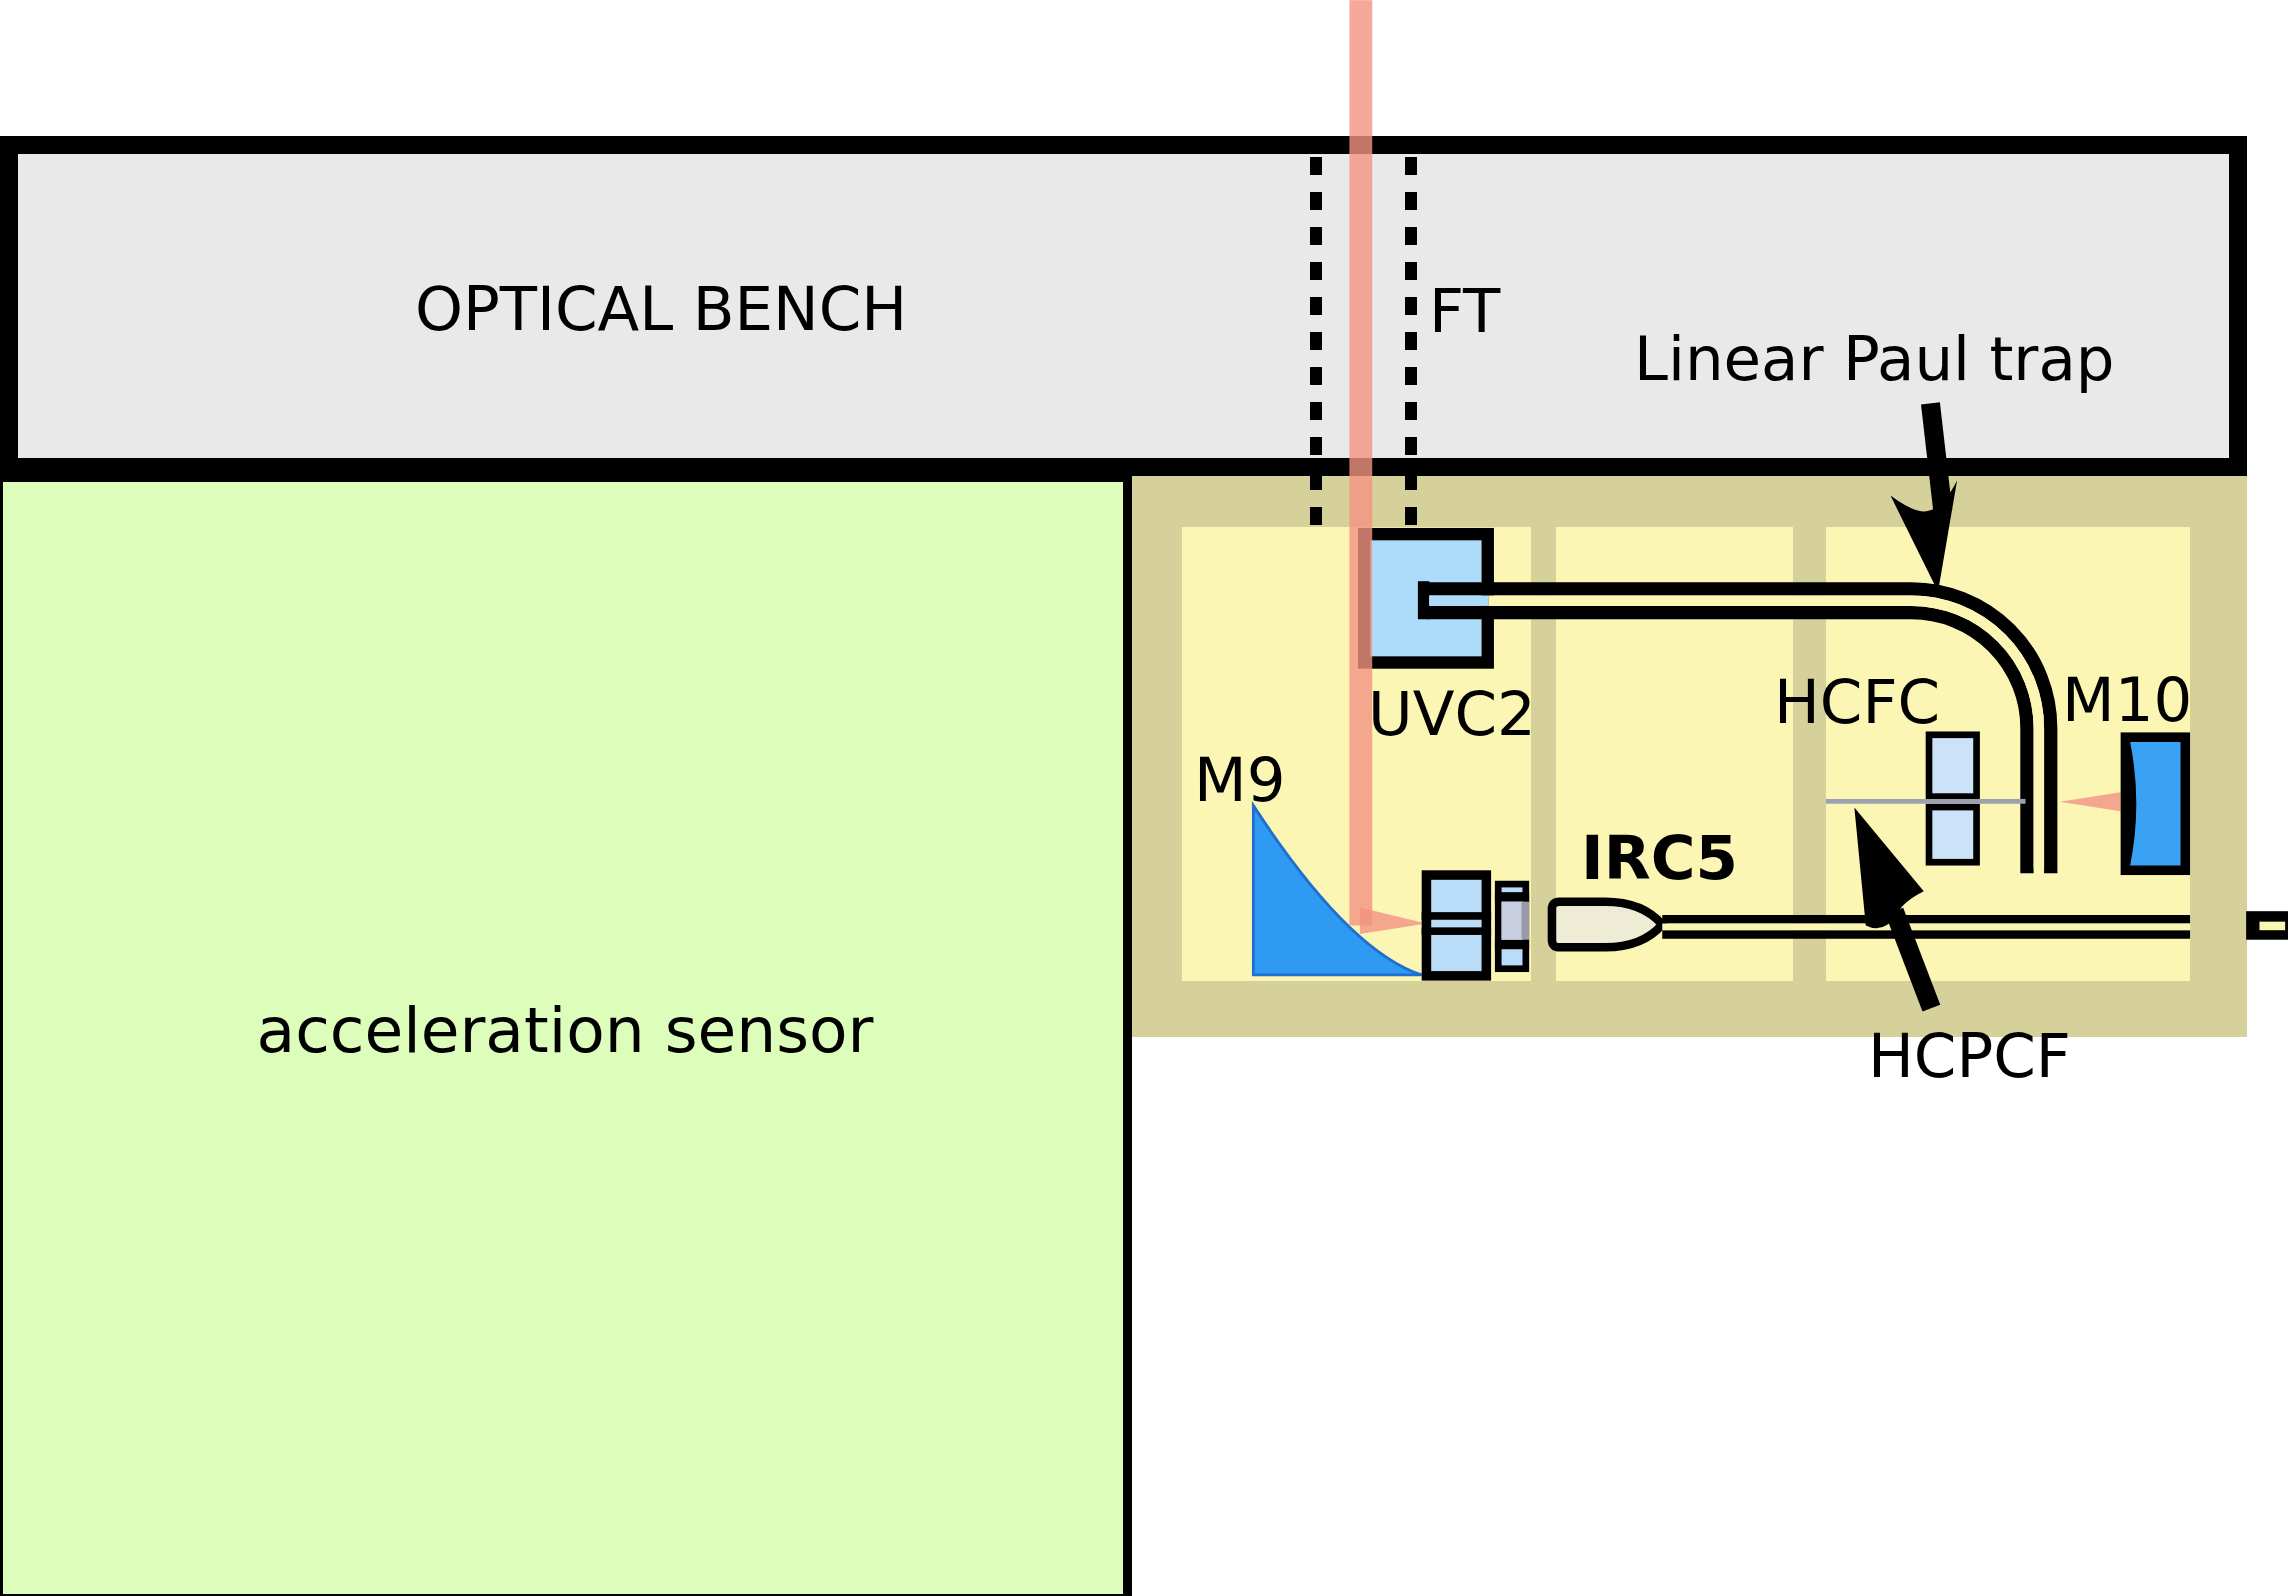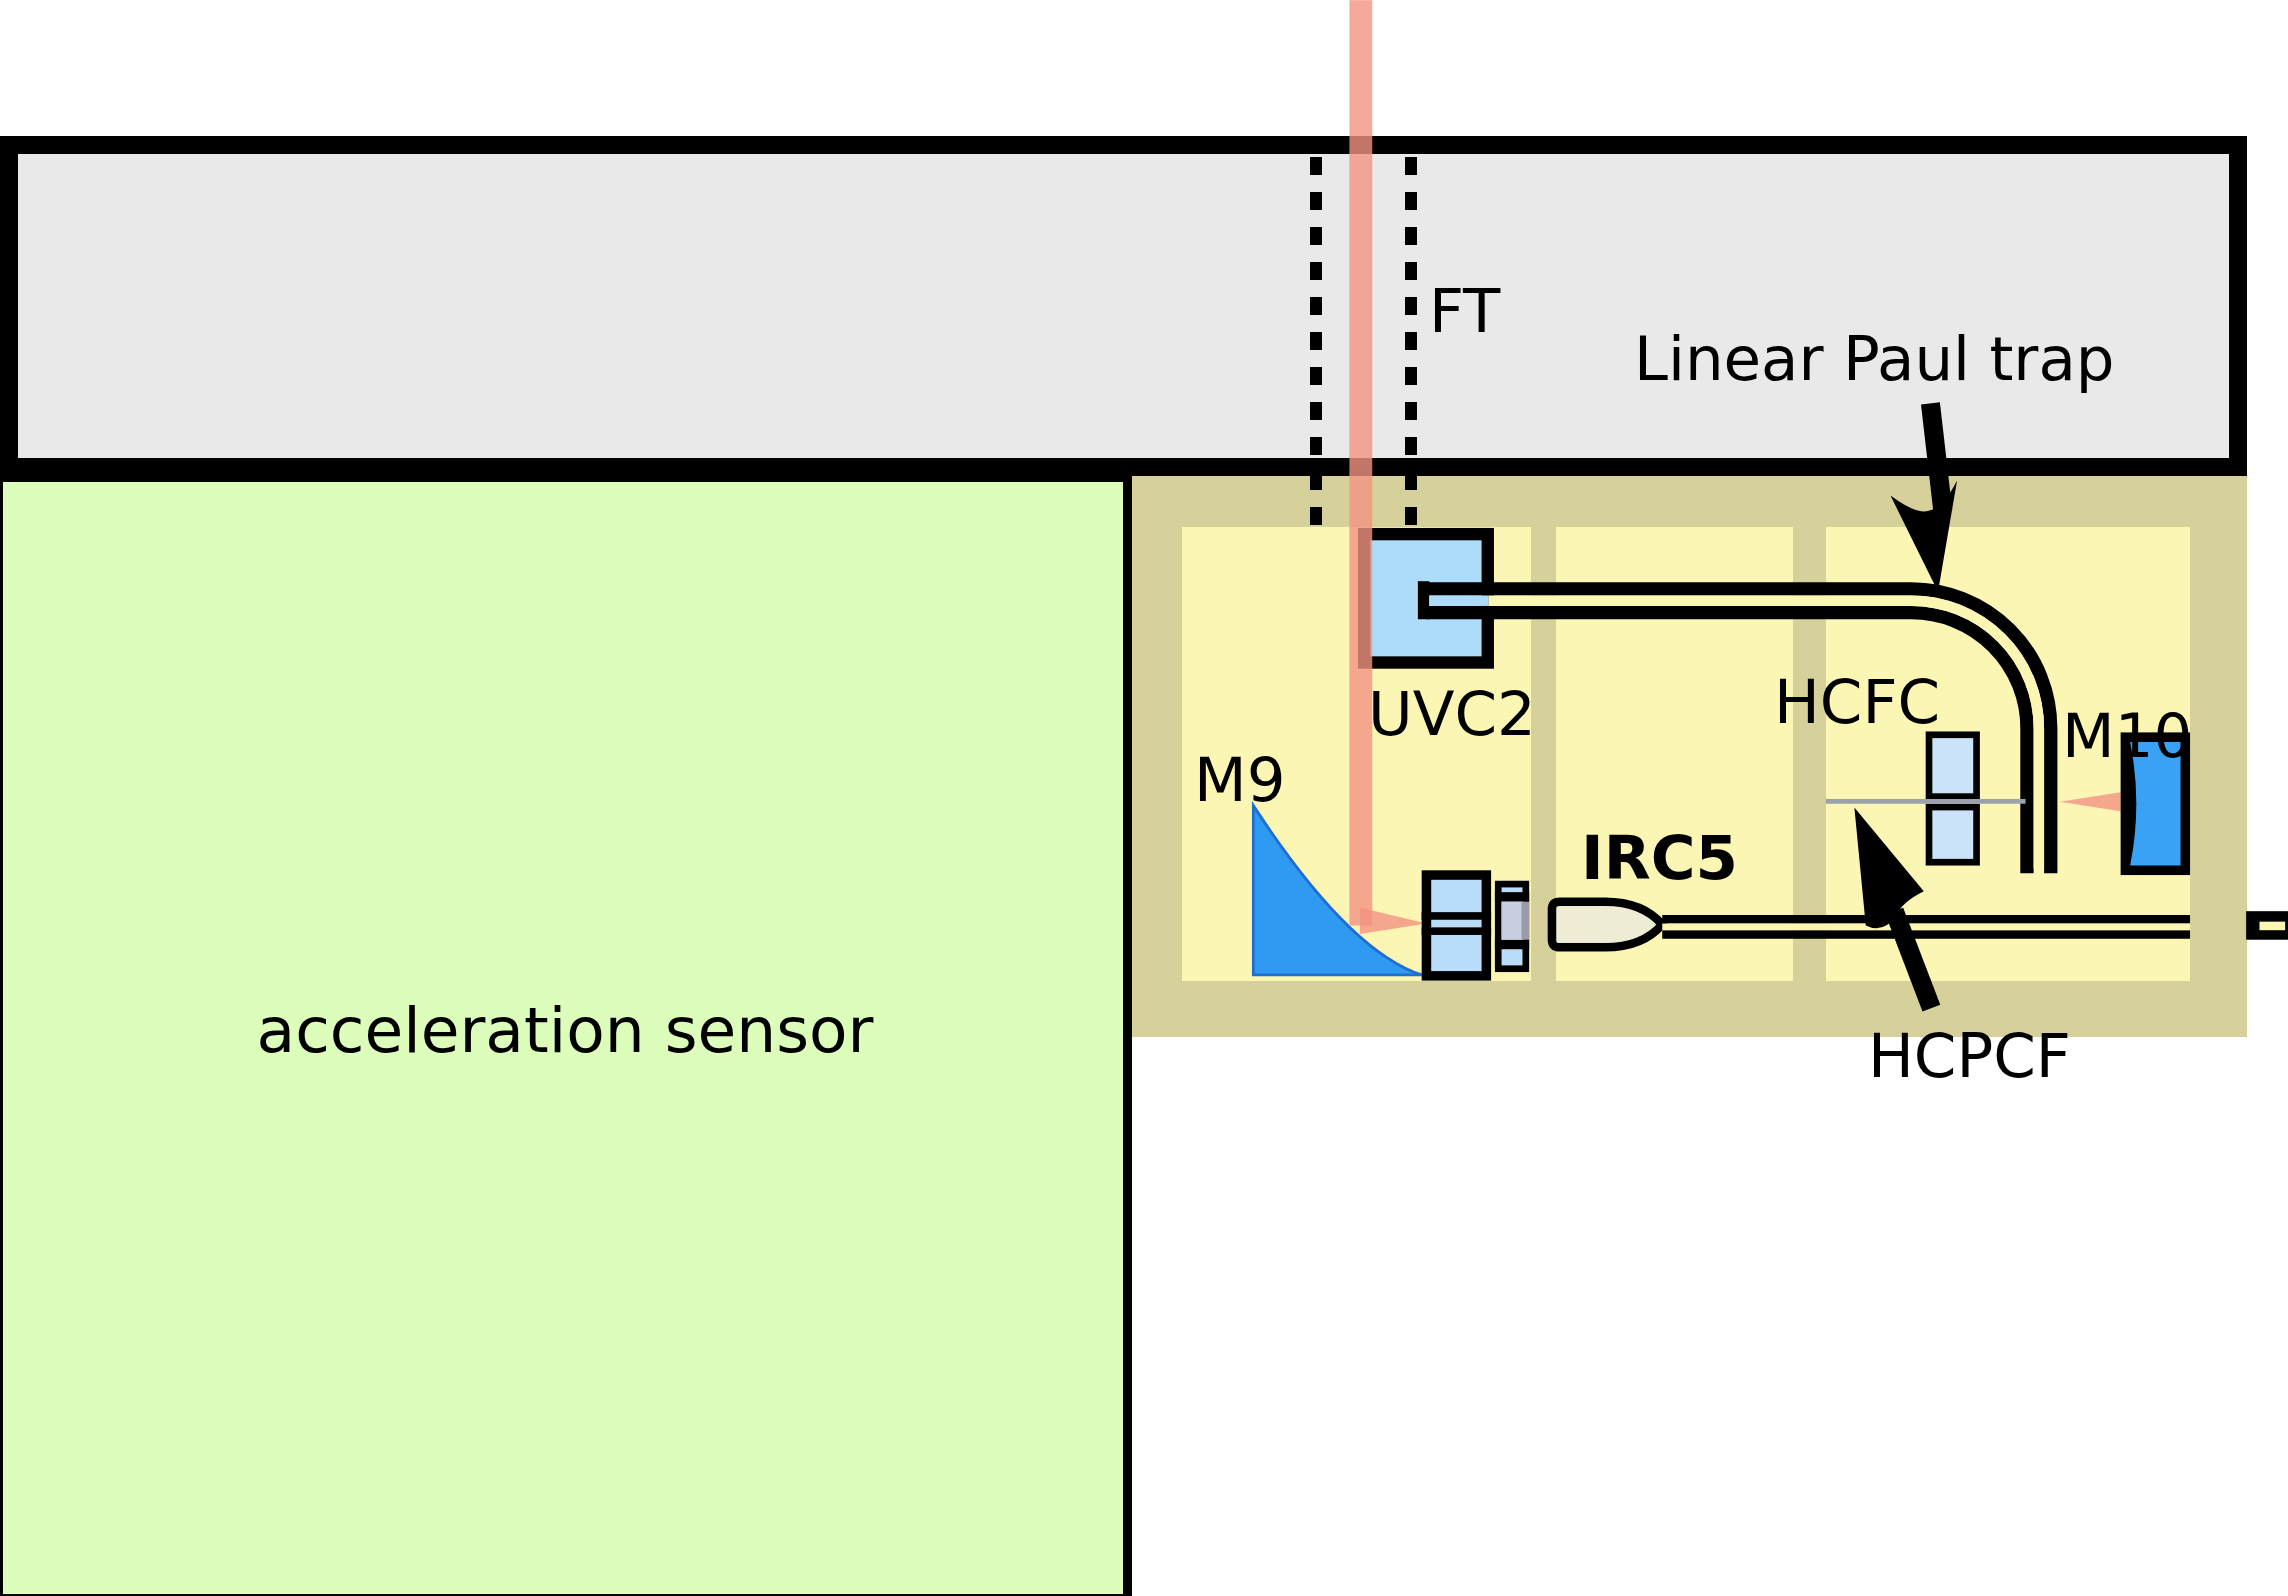--- a/index.html
+++ b/index.html
@@ -45,21 +45,21 @@
   }
   .lbl.centered{transform:translateX(-50%);}
   #lbl-bench{left:661px;top:278px;}
   #lbl-accel{left:565px;top:999px;font-size:63px;}
   #lbl-ft{left:1429px;top:280px;}
   #lbl-paultrap{left:1634px;top:328px;}
   #lbl-uvc2{left:1368px;top:683px;}
   #lbl-m9{left:1194px;top:749px;}
   #lbl-irc5{left:1581px;top:827px;font-weight:bold;}
   #lbl-hcfc{left:1774px;top:671px;}
-  #lbl-m10{left:2062px;top:705px;}
+  #lbl-m10{left:2062px;top:669px;}
   #lbl-hcpcf{left:1868px;top:1025px;}
 </style>
 </head>
 <body>
 
 <div id="stage">
 
   <div class="abs" id="bench"></div>
 
   <div class="abs" id="tan-region"></div>
@@ -115,20 +115,21 @@
     <rect x="2230" y="770" width="73" height="150" fill="#000"></rect>
     <path d="M2240 780 H2293 V910 H2240 Q2253 845 2240 780 Z" fill="#39a2f4"></path>
 
     <path d="M2030 424 L2043 537" stroke="#000" stroke-width="20"></path>
     <path d="M2038 622 L1988 521 Q2015 541 2028 537 Q2044 533 2058 505 Z" fill="#000"></path>
 
     <path d="M2031 1060 L1992 958" stroke="#000" stroke-width="20"></path>
     <path d="M1950 849 L2023 937 Q1999 949 1994 963 Q1980 982 1962 973 Z" fill="#000"></path>
   </svg>
 
+  <div class="abs lbl centered" id="lbl-bench">OPTICAL BENCH</div>
   <div class="abs lbl centered" id="lbl-accel">acceleration sensor</div>
   <div class="abs lbl" id="lbl-ft">FT</div>
   <div class="abs lbl" id="lbl-paultrap">Linear Paul trap</div>
   <div class="abs lbl" id="lbl-uvc2">UVC2</div>
   <div class="abs lbl" id="lbl-m9">M9</div>
   <div class="abs lbl" id="lbl-irc5">IRC5</div>
   <div class="abs lbl" id="lbl-hcfc">HCFC</div>
   <div class="abs lbl" id="lbl-m10">M10</div>
   <div class="abs lbl" id="lbl-hcpcf">HCPCF</div>
 </div>

